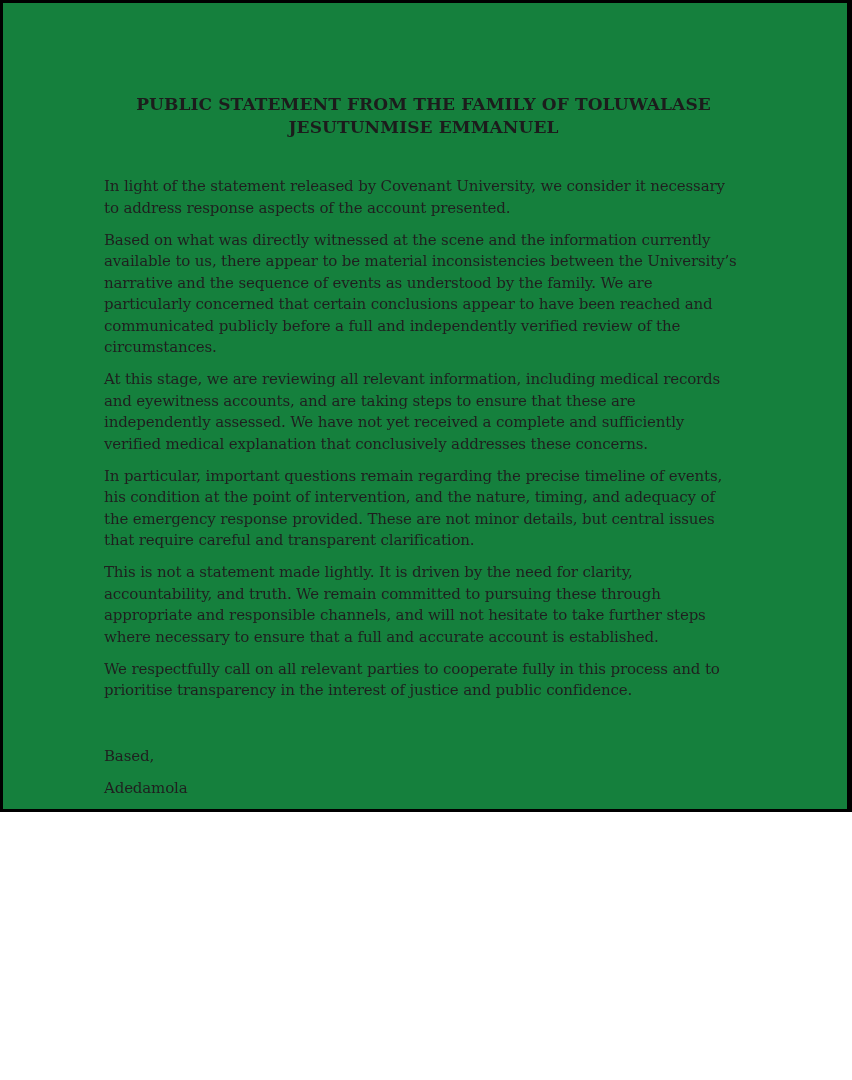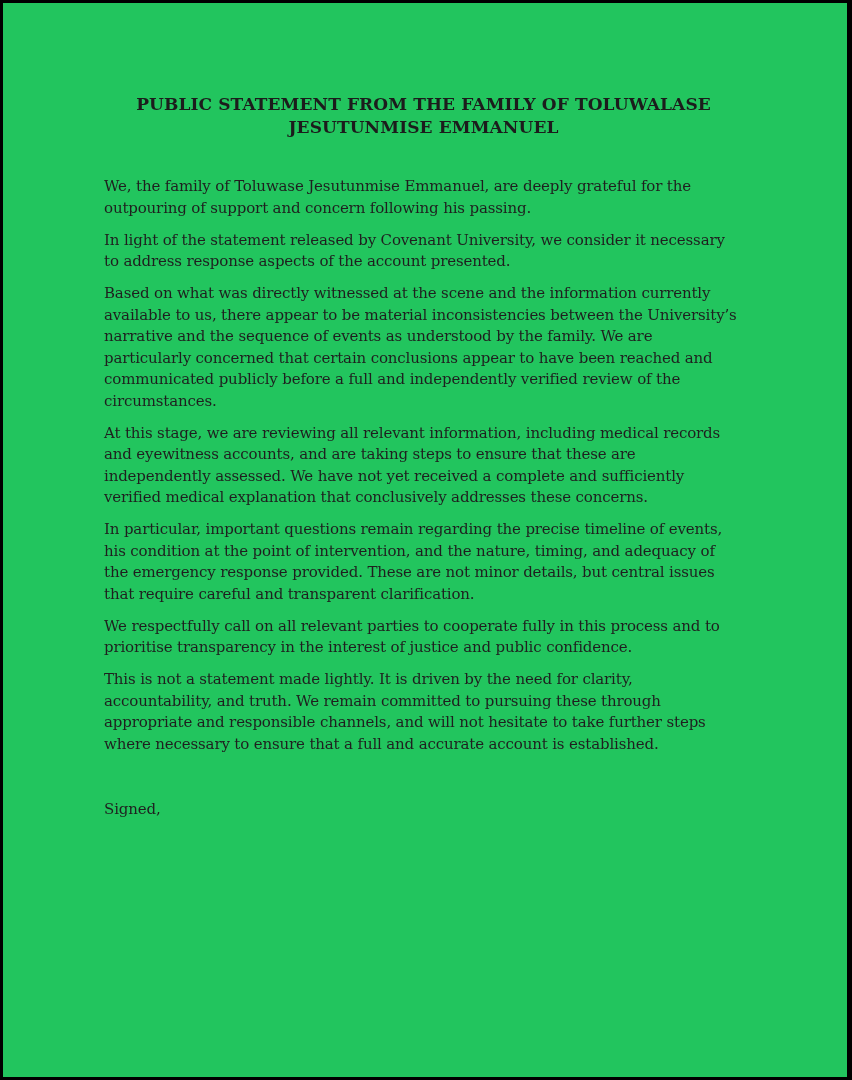--- a/index.html
+++ b/index.html
@@ -5,22 +5,22 @@
   html, body {
     margin: 0;
     padding: 0;
     background: #ffffff;
     font-family: "DejaVu Serif", "Liberation Serif", serif;
   }
   .page {
     position: relative;
     box-sizing: border-box;
     width: 852px;
-    height: 1080px;
-    background: #22c55e;
+    height: 812px;
+    background: #15803d;
     border-top: 3px solid #000000;
     border-bottom: 3px solid #000000;
     border-left: 3px solid #000000;
     border-right: 5px solid #000000;
     overflow: hidden;
   }
   .content {
     box-sizing: border-box;
     padding: 90px 104px 0 101px;
     color: #1f1f1f;
@@ -49,27 +49,27 @@
 </style>
 </head>
 <body>
 
 <div class="page">
   <div class="content">
 
     <h1 class="doc-title">PUBLIC STATEMENT FROM THE FAMILY OF TOLUWALASE JESUTUNMISE EMMANUEL</h1>
 
     <div class="body-text">
-      <p>We, the family of Toluwase Jesutunmise Emmanuel, are deeply grateful for the outpouring of support and concern following his passing.</p>
       <p>In light of the statement released by Covenant University, we consider it necessary to address response aspects of the account presented.</p>
       <p>Based on what was directly witnessed at the scene and the information currently available to us, there appear to be material inconsistencies between the University’s narrative and the sequence of events as understood by the family. We are particularly concerned that certain conclusions appear to have been reached and communicated publicly before a full and independently verified review of the circumstances.</p>
       <p>At this stage, we are reviewing all relevant information, including medical records and eyewitness accounts, and are taking steps to ensure that these are independently assessed. We have not yet received a complete and sufficiently verified medical explanation that conclusively addresses these concerns.</p>
       <p>In particular, important questions remain regarding the precise timeline of events, his condition at the point of intervention, and the nature, timing, and adequacy of the emergency response provided. These are not minor details, but central issues that require careful and transparent clarification.</p>
+      <p>This is not a statement made lightly. It is driven by the need for clarity, accountability, and truth. We remain committed to pursuing these through appropriate and responsible channels, and will not hesitate to take further steps where necessary to ensure that a full and accurate account is established.</p>
       <p>We respectfully call on all relevant parties to cooperate fully in this process and to prioritise transparency in the interest of justice and public confidence.</p>
-      <p>This is not a statement made lightly. It is driven by the need for clarity, accountability, and truth. We remain committed to pursuing these through appropriate and responsible channels, and will not hesitate to take further steps where necessary to ensure that a full and accurate account is established.</p>
     </div>
 
     <div class="signature">
-      <p>Signed,</p>
+      <p>Based,</p>
+      <p>Adedamola</p>
     </div>
 
   </div>
 </div>
 
 </body></html>

